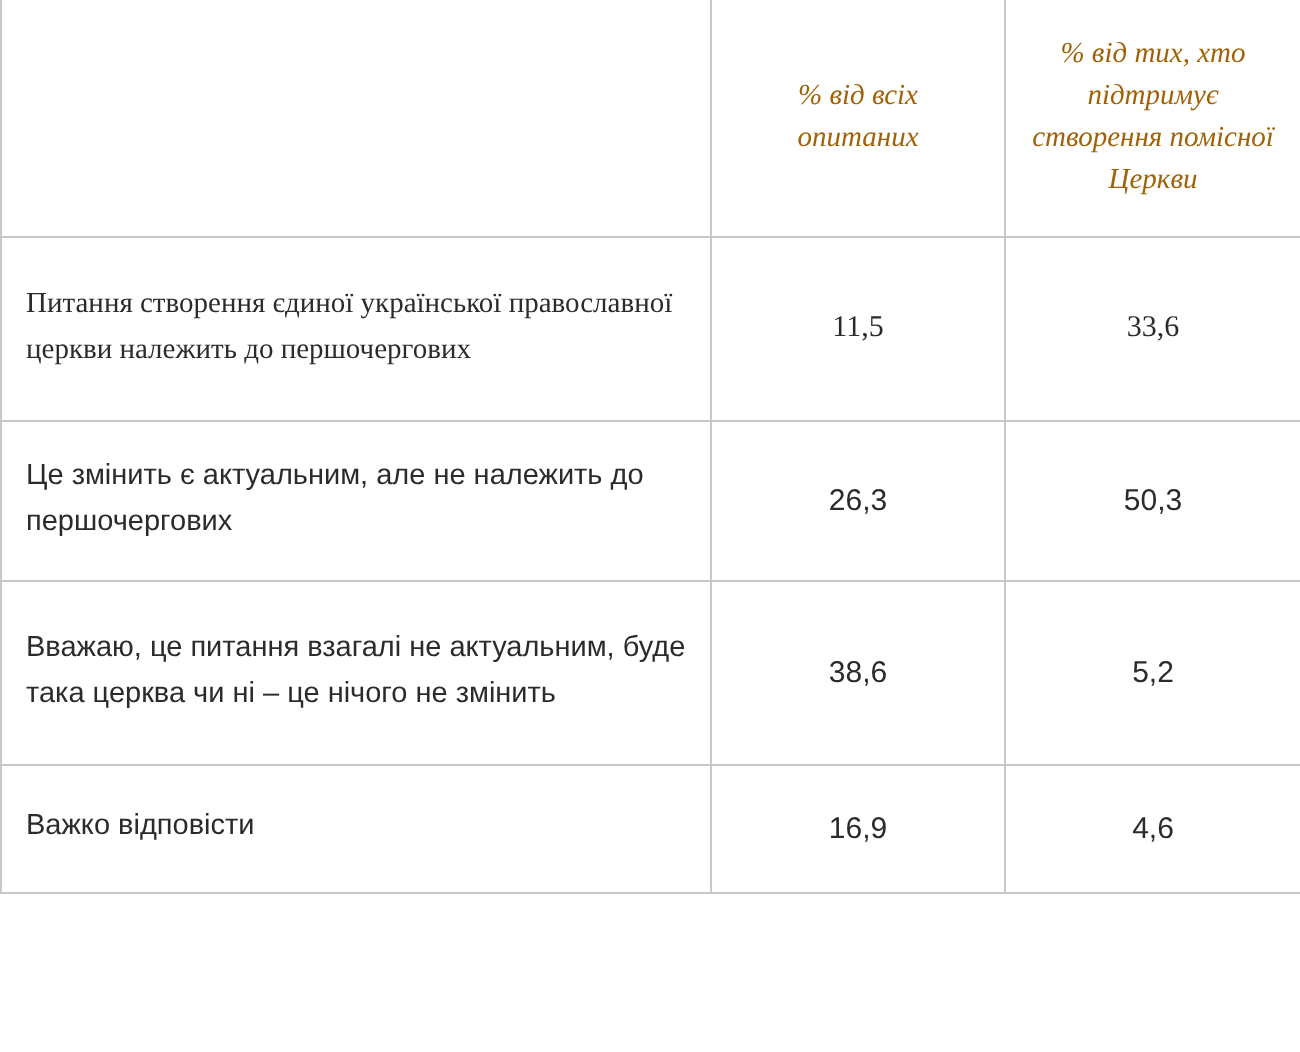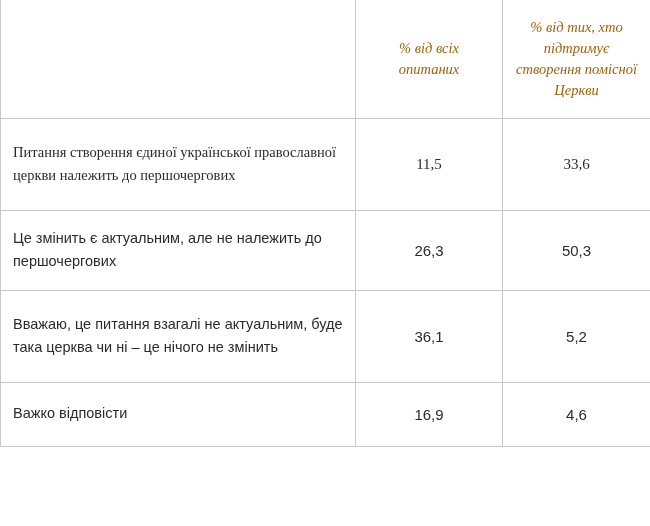--- a/index.html
+++ b/index.html
@@ -97,21 +97,21 @@
       </tr>
 
       <tr class="r2">
         <td class="label-cell">Це змінить є актуальним, але не належить до першочергових</td>
         <td class="num-cell">26,3</td>
         <td class="num-cell">50,3</td>
       </tr>
 
       <tr class="r3">
         <td class="label-cell">Вважаю, це питання взагалі не актуальним,  буде така церква чи ні – це нічого не змінить</td>
-        <td class="num-cell">36,1</td>
+        <td class="num-cell">38,6</td>
         <td class="num-cell">5,2</td>
       </tr>
 
 
       <tr class="r5">
         <td class="label-cell">Важко відповісти</td>
         <td class="num-cell">16,9</td>
         <td class="num-cell">4,6</td>
       </tr>
     </tbody>

